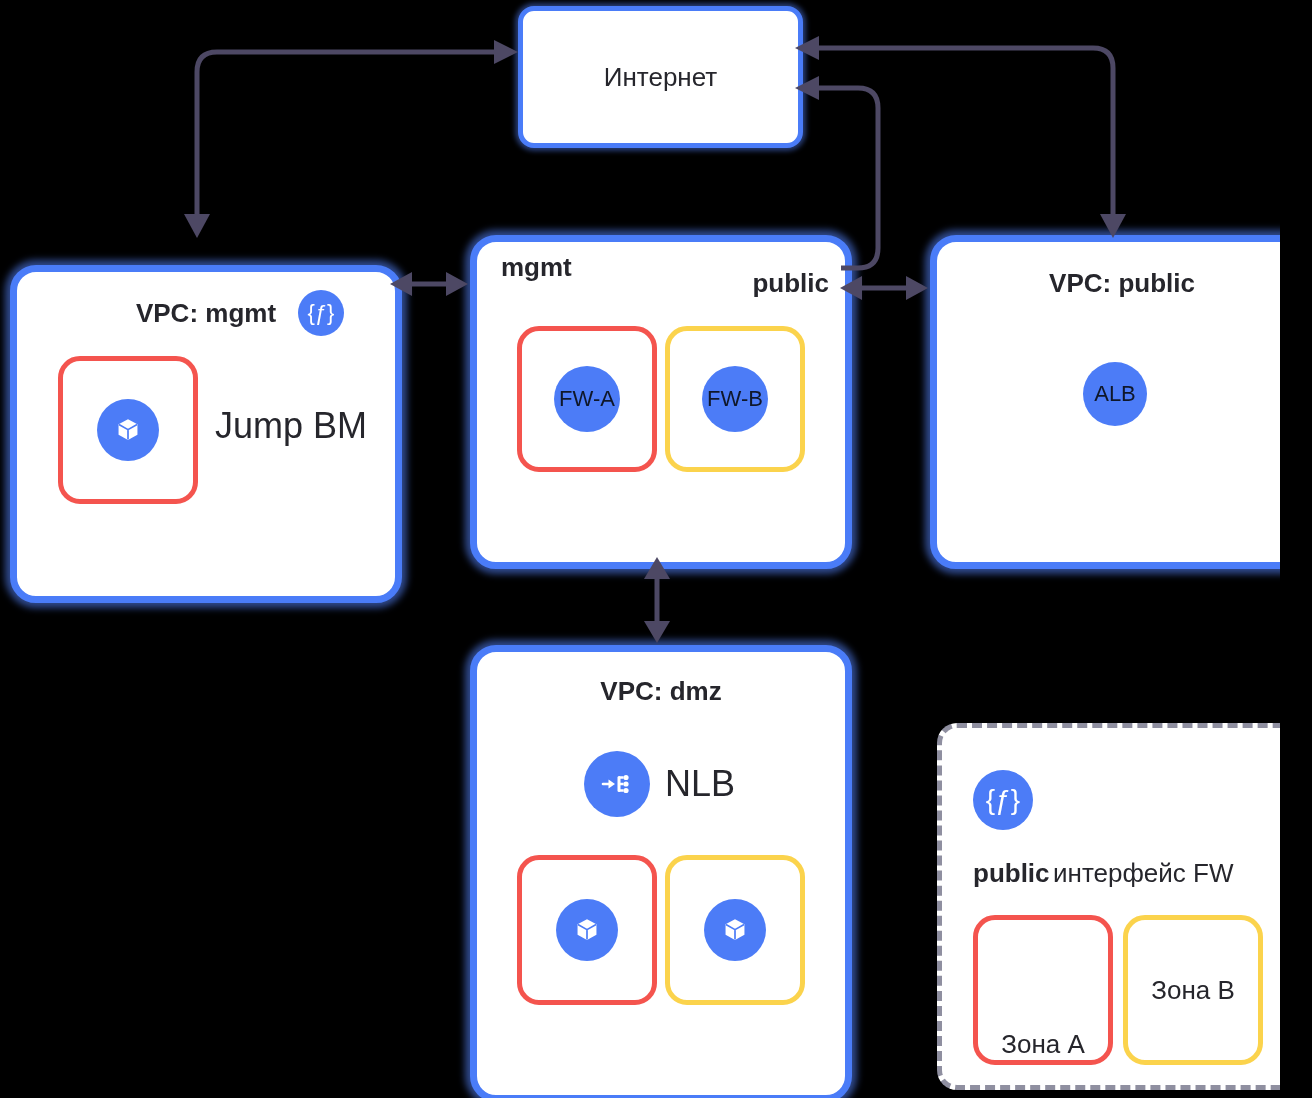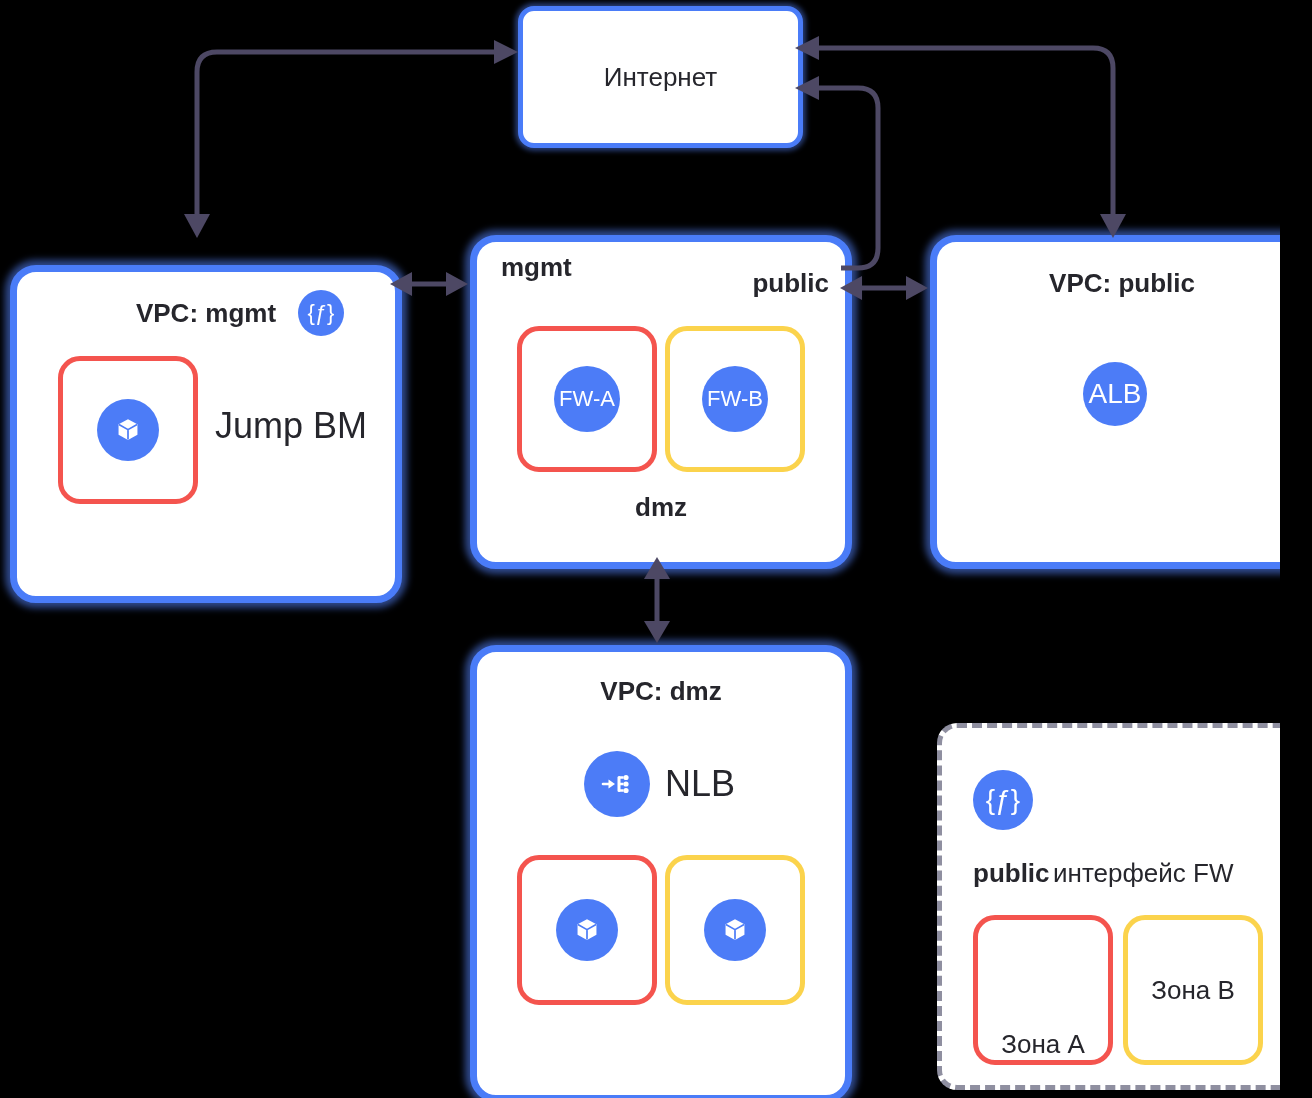--- a/index.html
+++ b/index.html
@@ -27,25 +27,25 @@
     position:absolute;left:0;right:0;text-align:center;
     font-weight:700;font-size:26px;line-height:30px;
   }
   .corner-label{position:absolute;font-weight:700;font-size:26px;line-height:30px;}
   .item-box{
     position:absolute;background:#fff;border:5px solid #f4544e;border-radius:22px;
     display:flex;align-items:center;justify-content:center;
   }
   .item-box.yellow{border-color:#fbd34c;}
   .node-circle{
-    border-radius:50%;background:#4c7cf7;color:#ffffff;
+    border-radius:50%;background:#4c7cf7;color:#0f172a;
     display:flex;align-items:center;justify-content:center;
   }
   .node-circle.c66{width:66px;height:66px;font-size:22px;}
-  .node-circle.c64{width:64px;height:64px;font-size:28px;}
+  .node-circle.c64{width:64px;height:64px;font-size:22px;}
   .node-circle.c62{width:62px;height:62px;}
   .fn-icon{
     position:absolute;border-radius:50%;background:#4c7cf7;color:#fff;
     display:flex;align-items:center;justify-content:center;
     font-size:22px;font-weight:400;
   }
   .plain-label{position:absolute;font-size:36px;line-height:32px;}
   .legend-text{position:absolute;font-size:26px;line-height:31px;}
   .arrows{position:absolute;left:0;top:0;pointer-events:none;z-index:5;}
   .arrows path{stroke:#4d4864;stroke-width:5;fill:none;}
@@ -83,21 +83,20 @@
     <div class="item-box" style="left:40px;top:84px;width:130px;height:136px;">
       <div class="node-circle c66">
         <span>FW-A</span>
       </div>
     </div>
     <div class="item-box yellow" style="left:188px;top:84px;width:130px;height:136px;">
       <div class="node-circle c66">
         <span>FW-B</span>
       </div>
     </div>
-    <div class="box-title" style="top:250px;">dmz</div>
   </div>
 
   <div class="vpc" style="left:930px;top:235px;width:370px;height:320px;">
     <div class="box-title" style="top:26px;">VPC: public</div>
     <div class="node-circle c64" style="position:absolute;left:146px;top:120px;">
       <span>ALB</span>
     </div>
   </div>
 
   <div class="vpc" style="left:470px;top:645px;width:368px;height:443px;">

